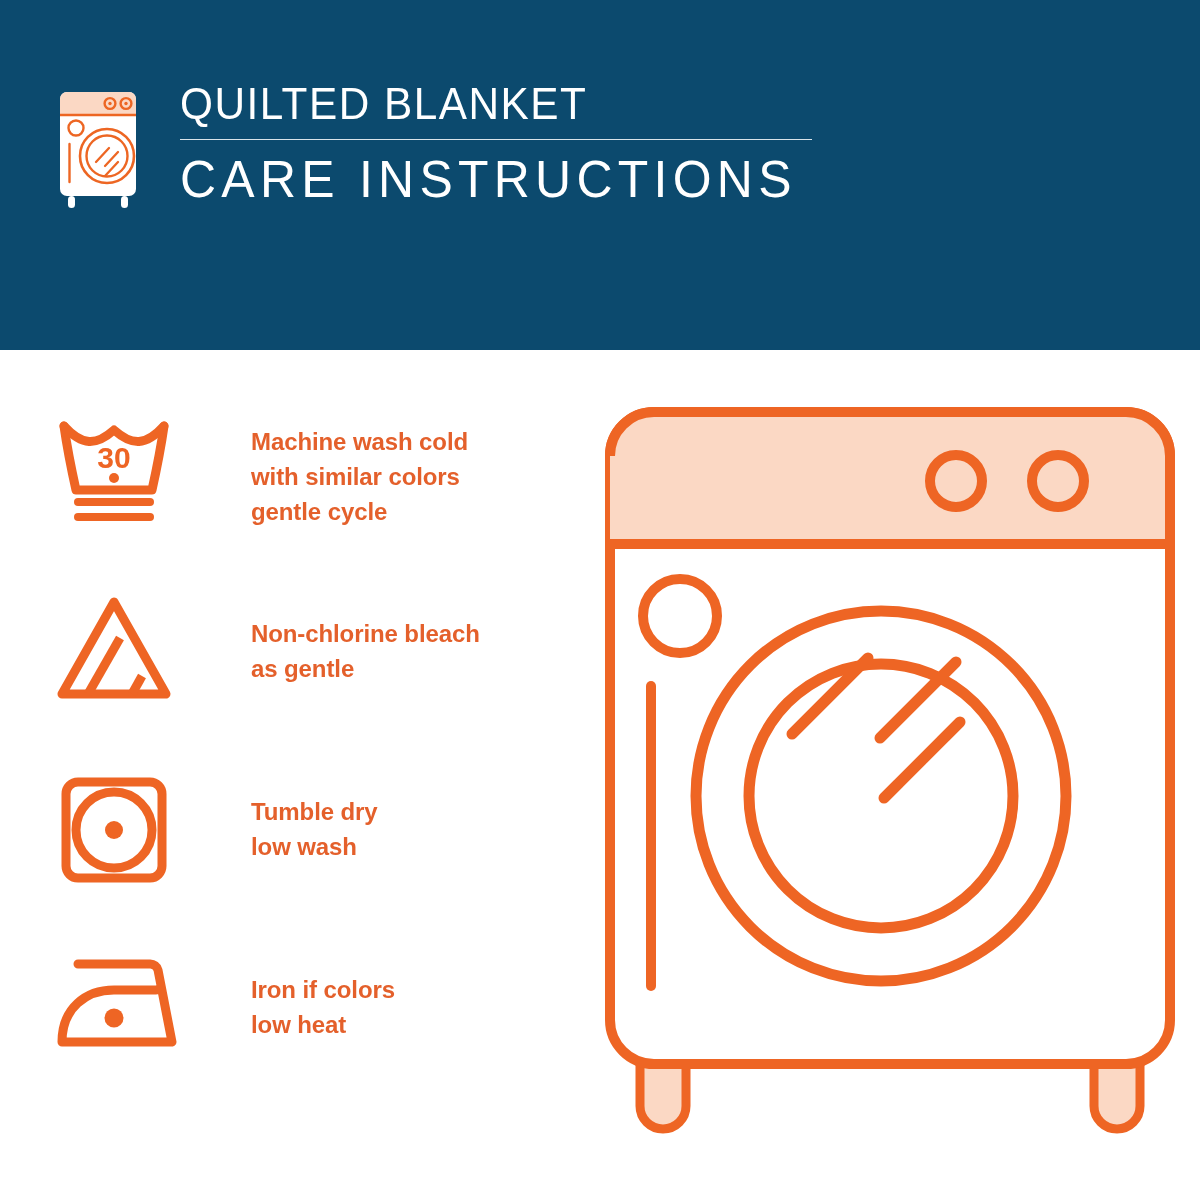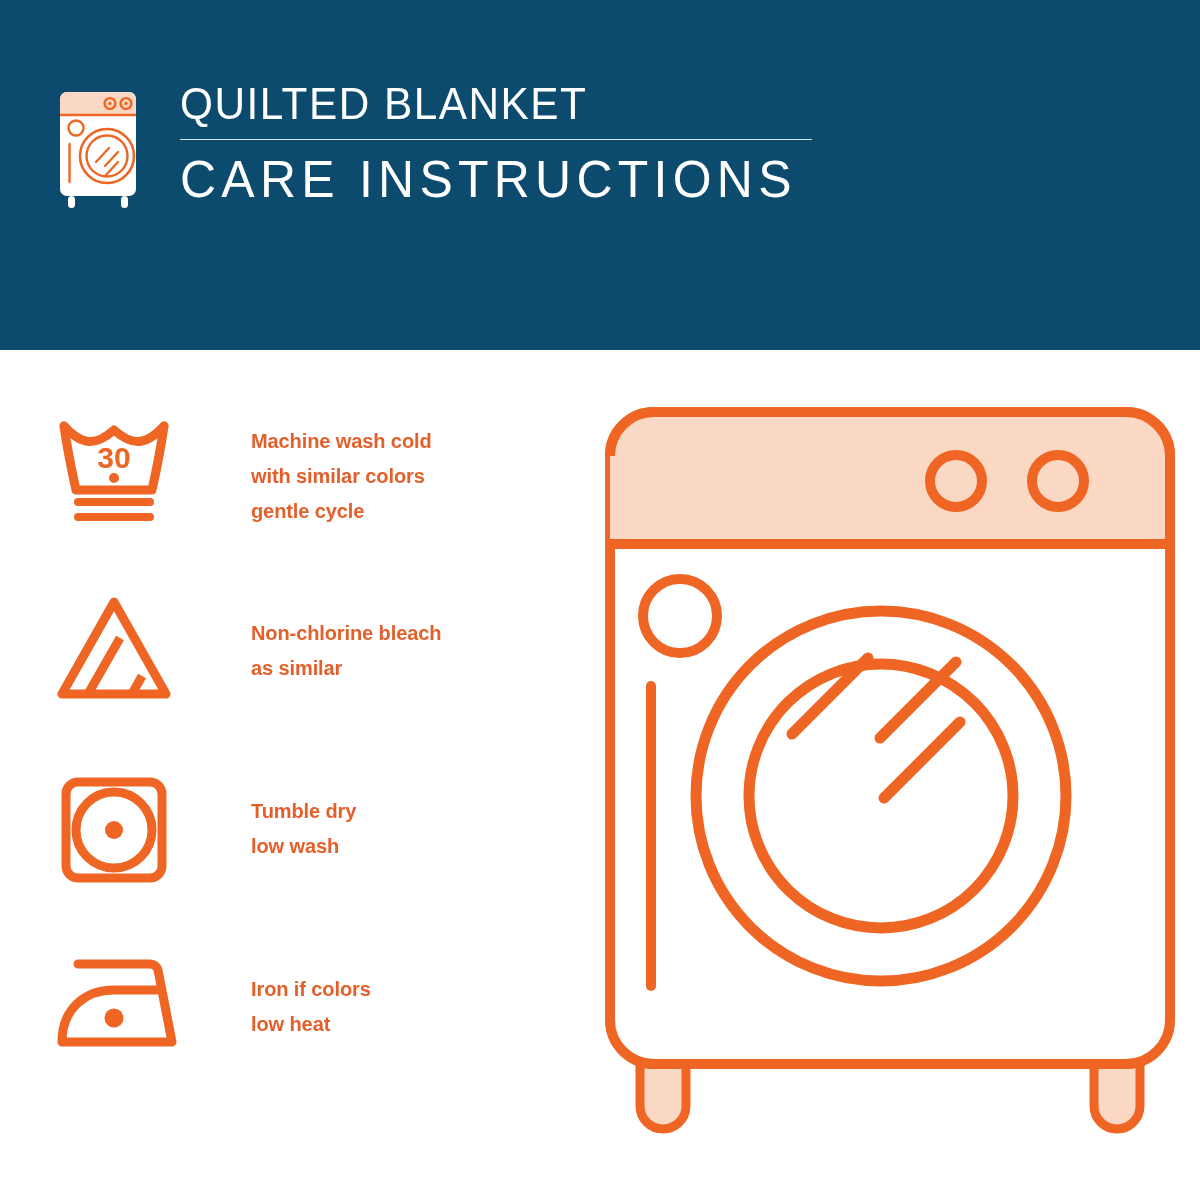--- a/index.html
+++ b/index.html
@@ -97,21 +97,21 @@
     height: 125px;
     display: flex;
     align-items: flex-start;
     justify-content: flex-start;
   }
   .care-symbol svg { display: block; }
   .care-text {
     flex: 1 1 auto;
     margin-left: 48px;
     color: #E4602B;
-    font-size: 20px;
+    font-size: 24px;
     line-height: 35px;
     font-weight: 700;
     letter-spacing: -0.1px;
     padding-top: 12px;
     white-space: pre-line;
   }
   .care-row.row-bleach  .care-text { padding-top: 26px; }
   .care-row.row-tumble  .care-text { padding-top: 26px; }
   .care-row.row-iron    .care-text { padding-top: 26px; }
 
@@ -192,21 +192,21 @@
 
   <div class="care-row row-bleach">
     <div class="care-symbol">
       <svg viewBox="0 0 140 125" width="140" height="125" xmlns="http://www.w3.org/2000/svg">
         <path d="M62 12 L 114 104 L 10 104 Z" fill="none" stroke="#EE6524" stroke-width="9" stroke-linejoin="round"></path>
         <line x1="68" y1="48" x2="36" y2="104" stroke="#EE6524" stroke-width="9" stroke-linecap="butt"></line>
         <line x1="90" y1="86" x2="80" y2="104" stroke="#EE6524" stroke-width="9" stroke-linecap="butt"></line>
       </svg>
     </div>
     <div class="care-text">Non-chlorine bleach
-as similar</div>
+as gentle</div>
   </div>
 
   <div class="care-row row-tumble">
     <div class="care-symbol">
       <svg viewBox="0 0 140 125" width="140" height="125" xmlns="http://www.w3.org/2000/svg">
         <rect x="14" y="14" width="96" height="96" rx="12" ry="12" fill="none" stroke="#EE6524" stroke-width="9"></rect>
         <circle cx="62" cy="62" r="38" fill="none" stroke="#EE6524" stroke-width="9"></circle>
         <circle cx="62" cy="62" r="9" fill="#EE6524"></circle>
       </svg>
     </div>

